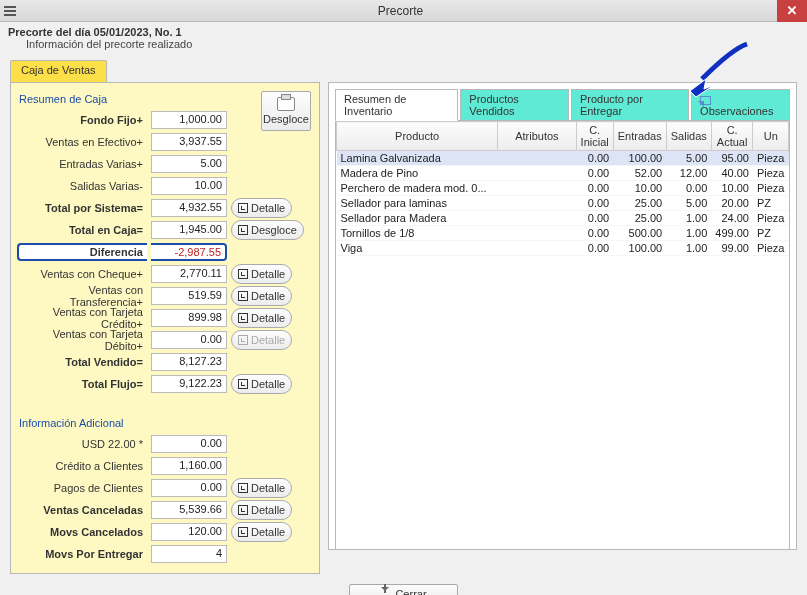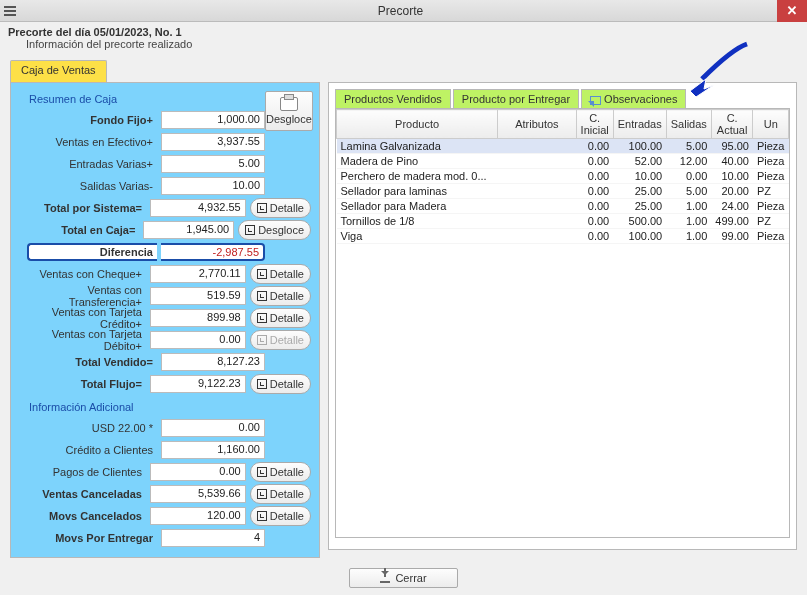--- a/index.html
+++ b/index.html
@@ -51,43 +51,43 @@
   border: 1px solid #b8b8b8;
   border-bottom: none;
   background: #fde047;
   padding: 3px 10px;
   font-size: 11px;
   color: #333;
   border-radius: 2px 2px 0 0;
 }
 .left-box {
   border: 1px solid #b8b8b8;
-  background: #7dd3fc;
-  padding: 8px 8px 8px 16px;
+  background: #fef9c3;
+  padding: 8px 8px 8px 6px;
 }
 .section-title {
   color: #1a4da8;
   font-size: 11px;
   margin: 2px 0 4px 2px;
 }
 .row {
   display: flex;
   align-items: center;
   height: 22px;
   gap: 4px;
 }
 .row .label {
   width: 130px;
   text-align: right;
   color: #333;
   padding-right: 4px;
 }
 .row .label.bold { font-weight: bold; }
 .row .value {
-  width: 104px;
+  width: 76px;
   height: 18px;
   border: 1px solid #bbb;
   background: #fff;
   text-align: right;
   padding: 1px 4px;
   font-size: 11px;
   color: #222;
 }
 .row .btn {
   height: 20px;
@@ -147,21 +147,21 @@
 .right-box {
   border: 1px solid #b8b8b8;
   background: #fff;
   padding: 6px;
   height: 468px;
   position: relative;
 }
 .rtabs { display: flex; gap: 2px; }
 .rtab {
   border: 1px solid #b8b8b8;
-  background: #bef264;
+  background: #5eead4;
   padding: 3px 8px;
   font-size: 11px;
   color: #333;
 }
 .rtab.active { background: #fff; border-bottom: 1px solid #fff; }
 .rtab .oicon {
   display: inline-block; width: 11px; height: 9px;
   border: 1px solid #5a8ed0; margin-right: 3px;
   position: relative; vertical-align: middle;
 }
@@ -337,21 +337,21 @@
         </div>
       <div class="row">
           <div class="label bold">Total Flujo=</div>
           <div class="value">9,122.23</div>
           <div class="btn">
             <span class="ico"></span>
             <span>Detalle</span>
           </div>
         </div>
 
-      <div class="section-title" style="margin-top:6px;">Información Adicional</div>
+      <div class="section-title" style="margin-top:22px;">Información Adicional</div>
       <div class="row">
           <div class="label">USD 22.00 *</div>
           <div class="value">0.00</div>
         </div>
       <div class="row">
           <div class="label">Crédito a Clientes</div>
           <div class="value">1,160.00</div>
         </div>
       <div class="row">
           <div class="label">Pagos de Clientes</div>
@@ -385,20 +385,21 @@
   </div>
 
   <div class="right-panel">
     <div style="height:22px;"></div>
     <div class="right-box">
       <svg class="arrow-anno" viewBox="0 0 70 60">
         <path d="M65,5 Q50,10 20,40" stroke="#1030c0" stroke-width="5" fill="none"></path>
         <path d="M8,52 L24,40 L22,50 L32,46 L14,58 Z" fill="#1030c0" stroke="#fff" stroke-width="1"></path>
       </svg>
       <div class="rtabs">
+        <div class="rtab active">Resumen de Inventario</div>
         <div class="rtab">Productos Vendidos</div>
         <div class="rtab">Producto por Entregar</div>
         <div class="rtab"><span class="oicon"></span><span>Observaciones</span></div>
       </div>
       <div class="grid">
         <table>
           <thead>
             <tr>
               <th style="width:170px">Producto</th>
               <th style="width:110px">Atributos</th>

